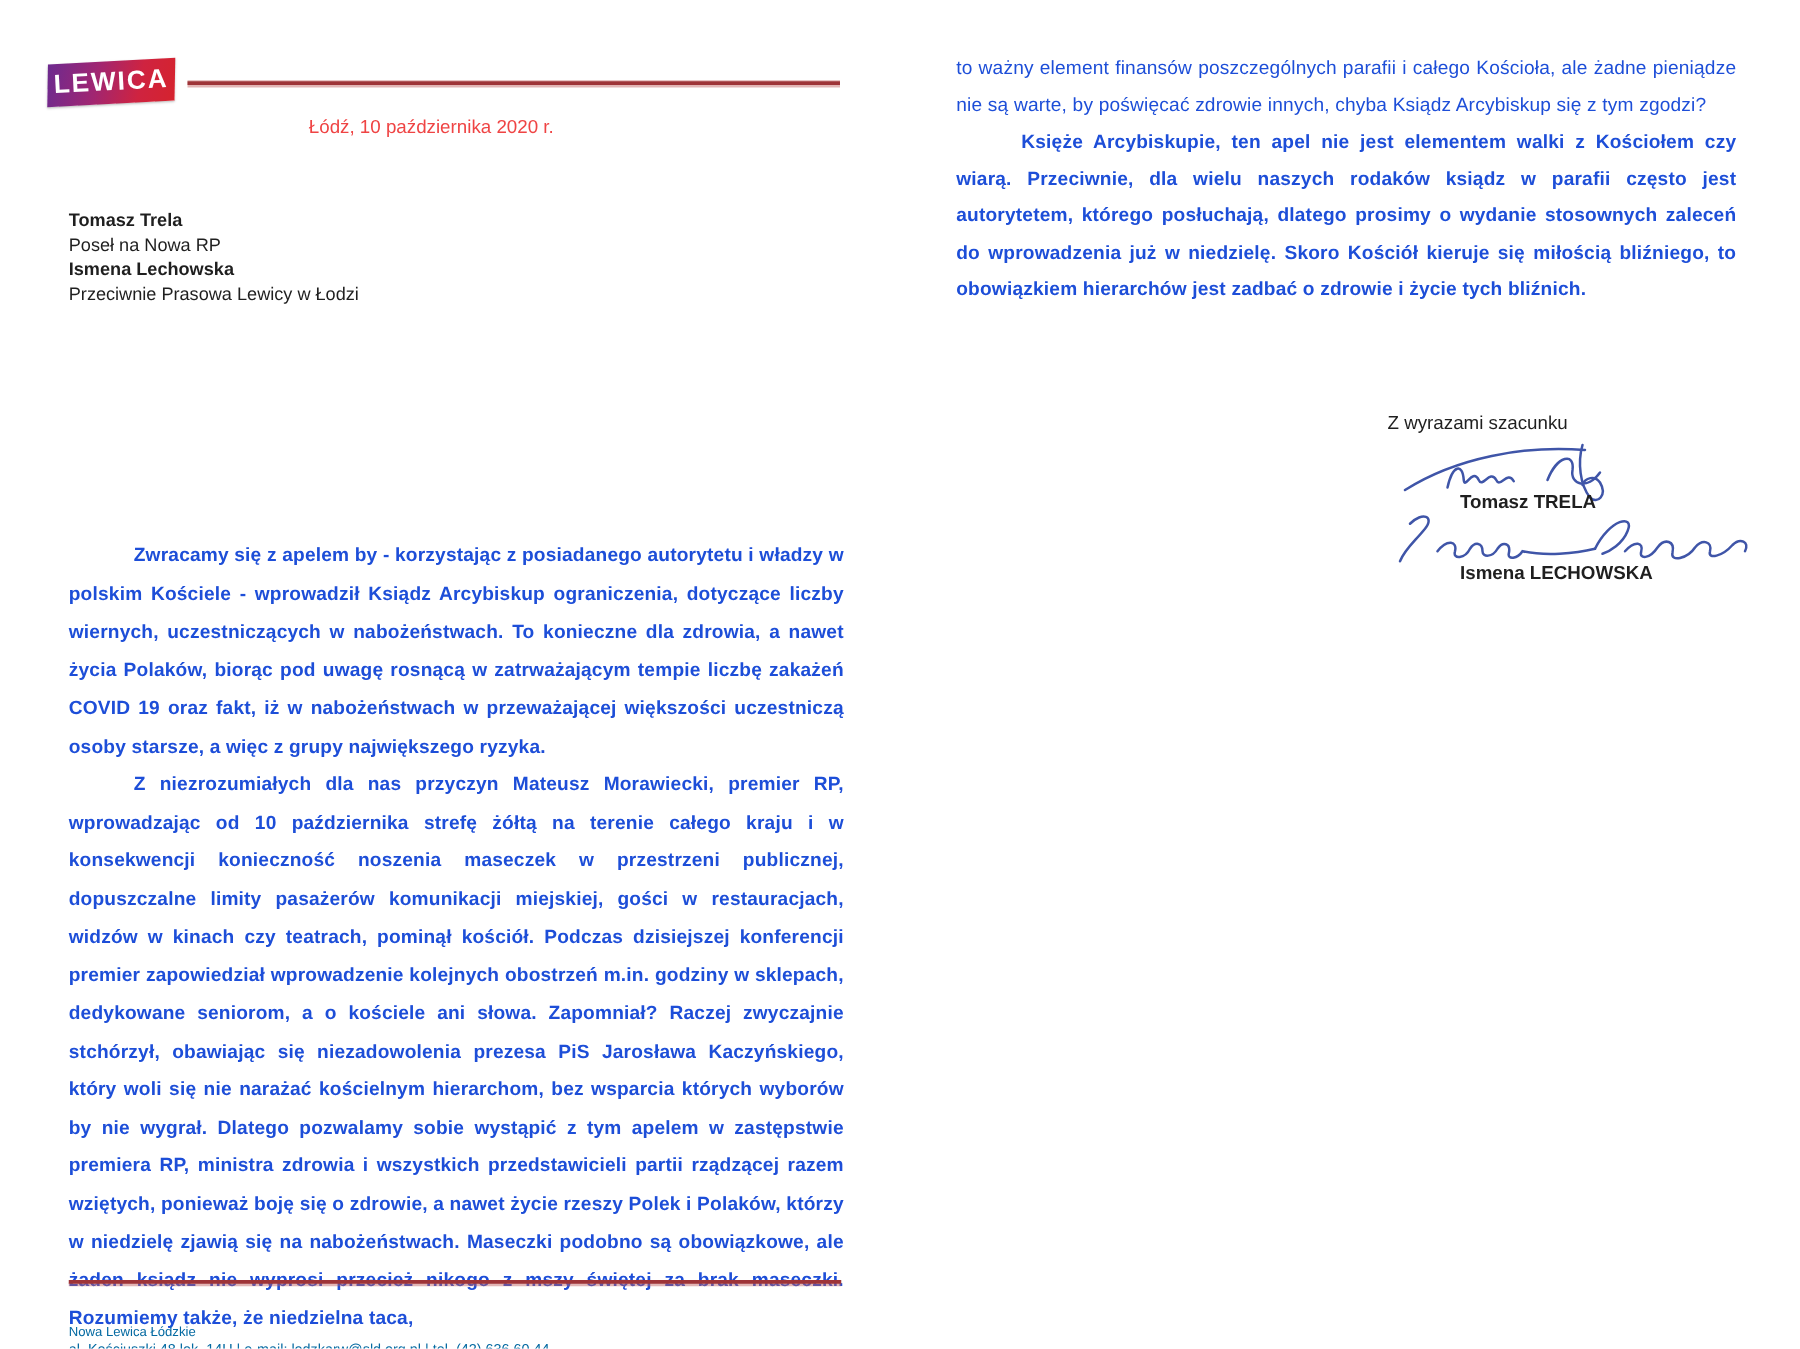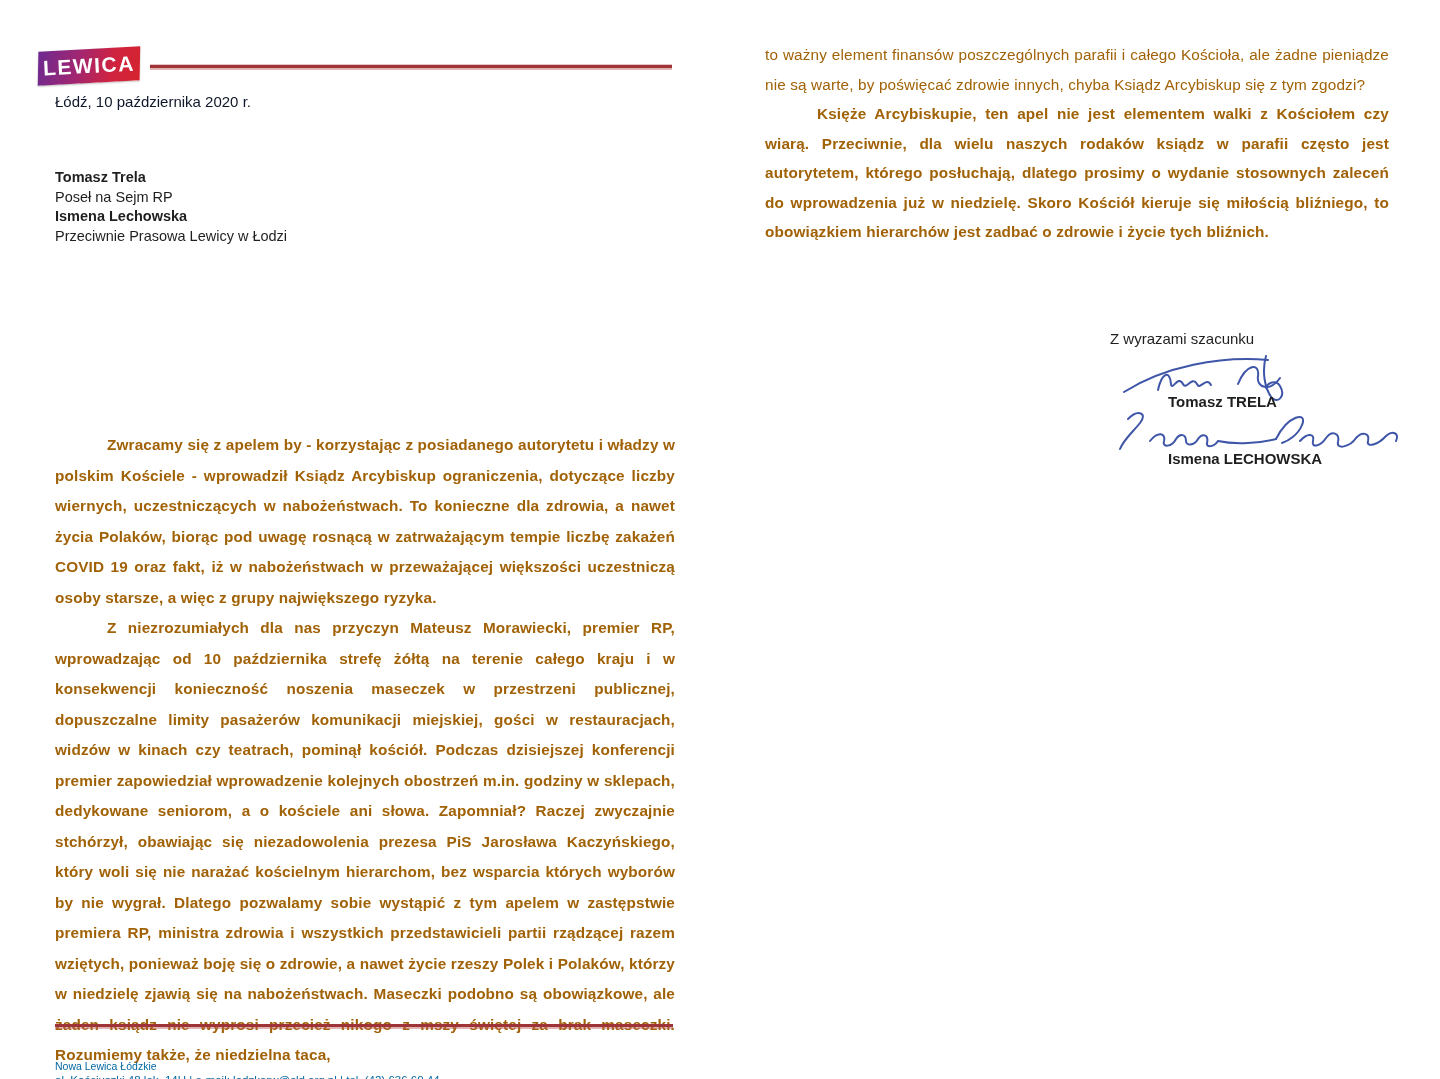--- a/index.html
+++ b/index.html
@@ -9,31 +9,31 @@
   
   .logo{position:absolute;left:38px;top:49px;width:102px;height:34px;
         background:linear-gradient(100deg,#6d2a8f 0%,#a02672 38%,#cf2340 72%,#d5232e 100%);
         transform:rotate(-3deg) skewX(-4deg);
         display:flex;align-items:center;justify-content:center;
         box-shadow:0 1px 2px rgba(0,0,0,.25);}
   .logo span{color:#ffffff;font-weight:bold;font-size:21px;letter-spacing:1.5px;
         transform:skewX(4deg);}
   .hrule{position:absolute;left:150px;top:65px;width:522px;height:3px;
         background:#9e3438;box-shadow:0 2px 0 rgba(190,90,90,.45),0 -1px 0 rgba(190,90,90,.35);}
-  .date{position:absolute;left:55px;top:93px;width:580px;text-align:left;
-        font-size:15px;color:#0f172a;}
+  .date{position:absolute;left:55px;top:93px;width:580px;text-align:center;
+        font-size:15px;color:#ef4444;}
 
   
   .sender{position:absolute;left:55px;top:168px;font-size:14.5px;line-height:19.5px;color:#1f1f1f;}
   .sender .b{font-weight:bold;}
   .recipient{position:absolute;left:455px;top:302px;font-size:15px;line-height:19.5px;
         font-weight:bold;color:#1f1f1f;white-space:pre-wrap;}
 
   
-  .col{position:absolute;font-size:15.3px;line-height:30.5px;color:#a16207;
+  .col{position:absolute;font-size:15.3px;line-height:30.5px;color:#1d4ed8;
        text-align:justify;letter-spacing:.15px;}
   .col-left{left:55px;top:430px;width:620px;}
   .col-right{left:765px;top:40px;width:624px;line-height:29.5px;}
   .para{margin:0;}
   .para.indent{text-indent:52px;font-weight:bold;}
 
   
   .closing{position:absolute;left:1110px;top:330px;width:250px;text-align:left;
         font-size:15px;color:#1f1f1f;}
   .sig-svg{position:absolute;}
@@ -56,21 +56,21 @@
 <div id="page">
 
   <div class="logo">
     <span>LEWICA</span>
   </div>
   <div class="hrule"></div>
   <div class="date">Łódź, 10 października 2020 r.</div>
 
   <div class="sender">
     <div class="b">Tomasz Trela</div>
-    <div>Poseł na Sejm RP</div>
+    <div>Poseł na Nowa RP</div>
     <div class="b">Ismena Lechowska</div>
     <div>Przeciwnie Prasowa Lewicy w Łodzi</div>
   </div>
 
 
   <div class="col col-left">
     <p class="para indent">Zwracamy się z apelem by - korzystając z posiadanego autorytetu i władzy w polskim Kościele - wprowadził Ksiądz Arcybiskup ograniczenia, dotyczące liczby wiernych, uczestniczących w nabożeństwach. To konieczne dla zdrowia, a nawet życia Polaków, biorąc pod uwagę rosnącą w zatrważającym tempie liczbę zakażeń COVID 19 oraz fakt, iż w nabożeństwach w przeważającej większości uczestniczą osoby starsze, a więc z grupy największego ryzyka.</p>
     <p class="para indent">Z niezrozumiałych dla nas przyczyn Mateusz Morawiecki, premier RP, wprowadzając od 10 października strefę żółtą na terenie całego kraju i w konsekwencji konieczność noszenia maseczek w przestrzeni publicznej, dopuszczalne limity pasażerów komunikacji miejskiej, gości w restauracjach, widzów w kinach czy teatrach, pominął kościół. Podczas dzisiejszej konferencji premier zapowiedział wprowadzenie kolejnych obostrzeń m.in. godziny w sklepach, dedykowane seniorom, a o kościele ani słowa. Zapomniał? Raczej zwyczajnie stchórzył, obawiając się niezadowolenia prezesa PiS Jarosława Kaczyńskiego, który woli się nie narażać kościelnym hierarchom, bez wsparcia których wyborów by nie wygrał. Dlatego pozwalamy sobie wystąpić z tym apelem w zastępstwie premiera RP, ministra zdrowia i wszystkich przedstawicieli partii rządzącej razem wziętych, ponieważ boję się o zdrowie, a nawet życie rzeszy Polek i Polaków, którzy w niedzielę zjawią się na nabożeństwach. Maseczki podobno są obowiązkowe, ale żaden ksiądz nie wyprosi przecież nikogo z mszy świętej za brak maseczki. Rozumiemy także, że niedzielna taca,</p>
   </div>
 

